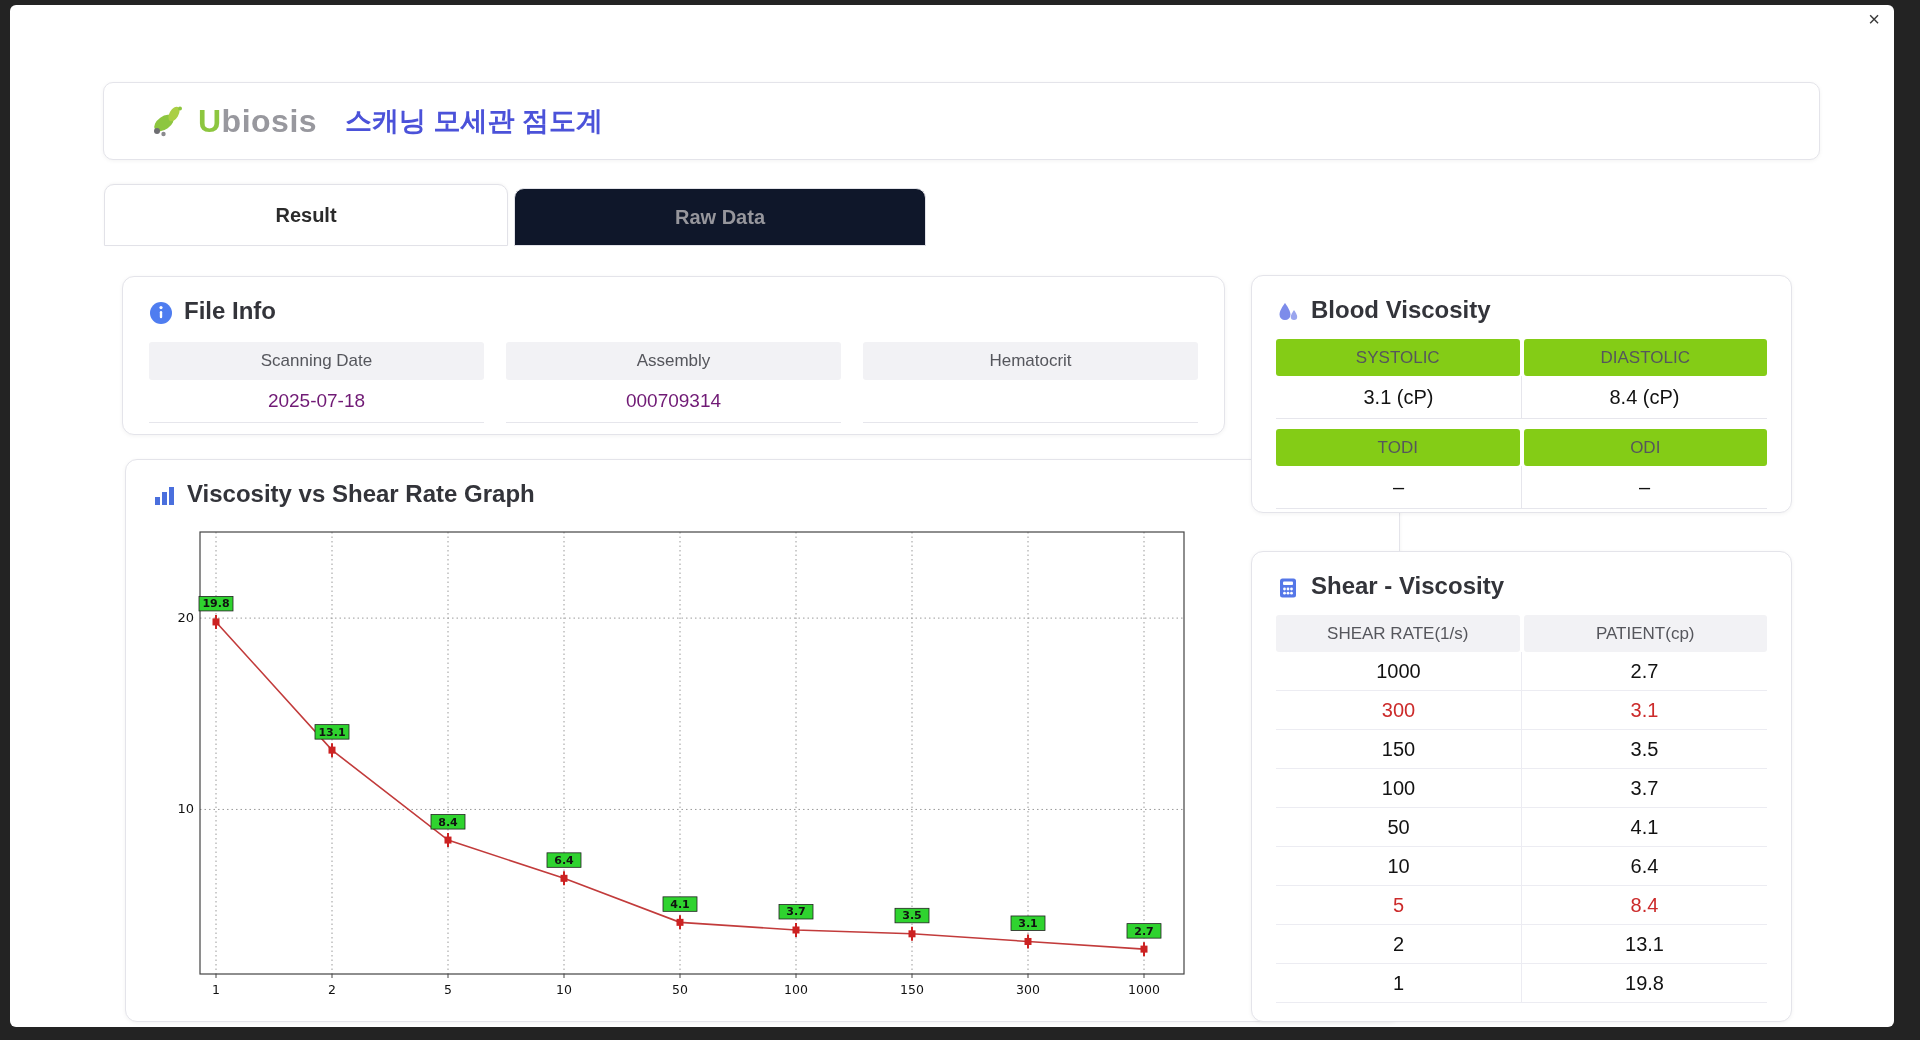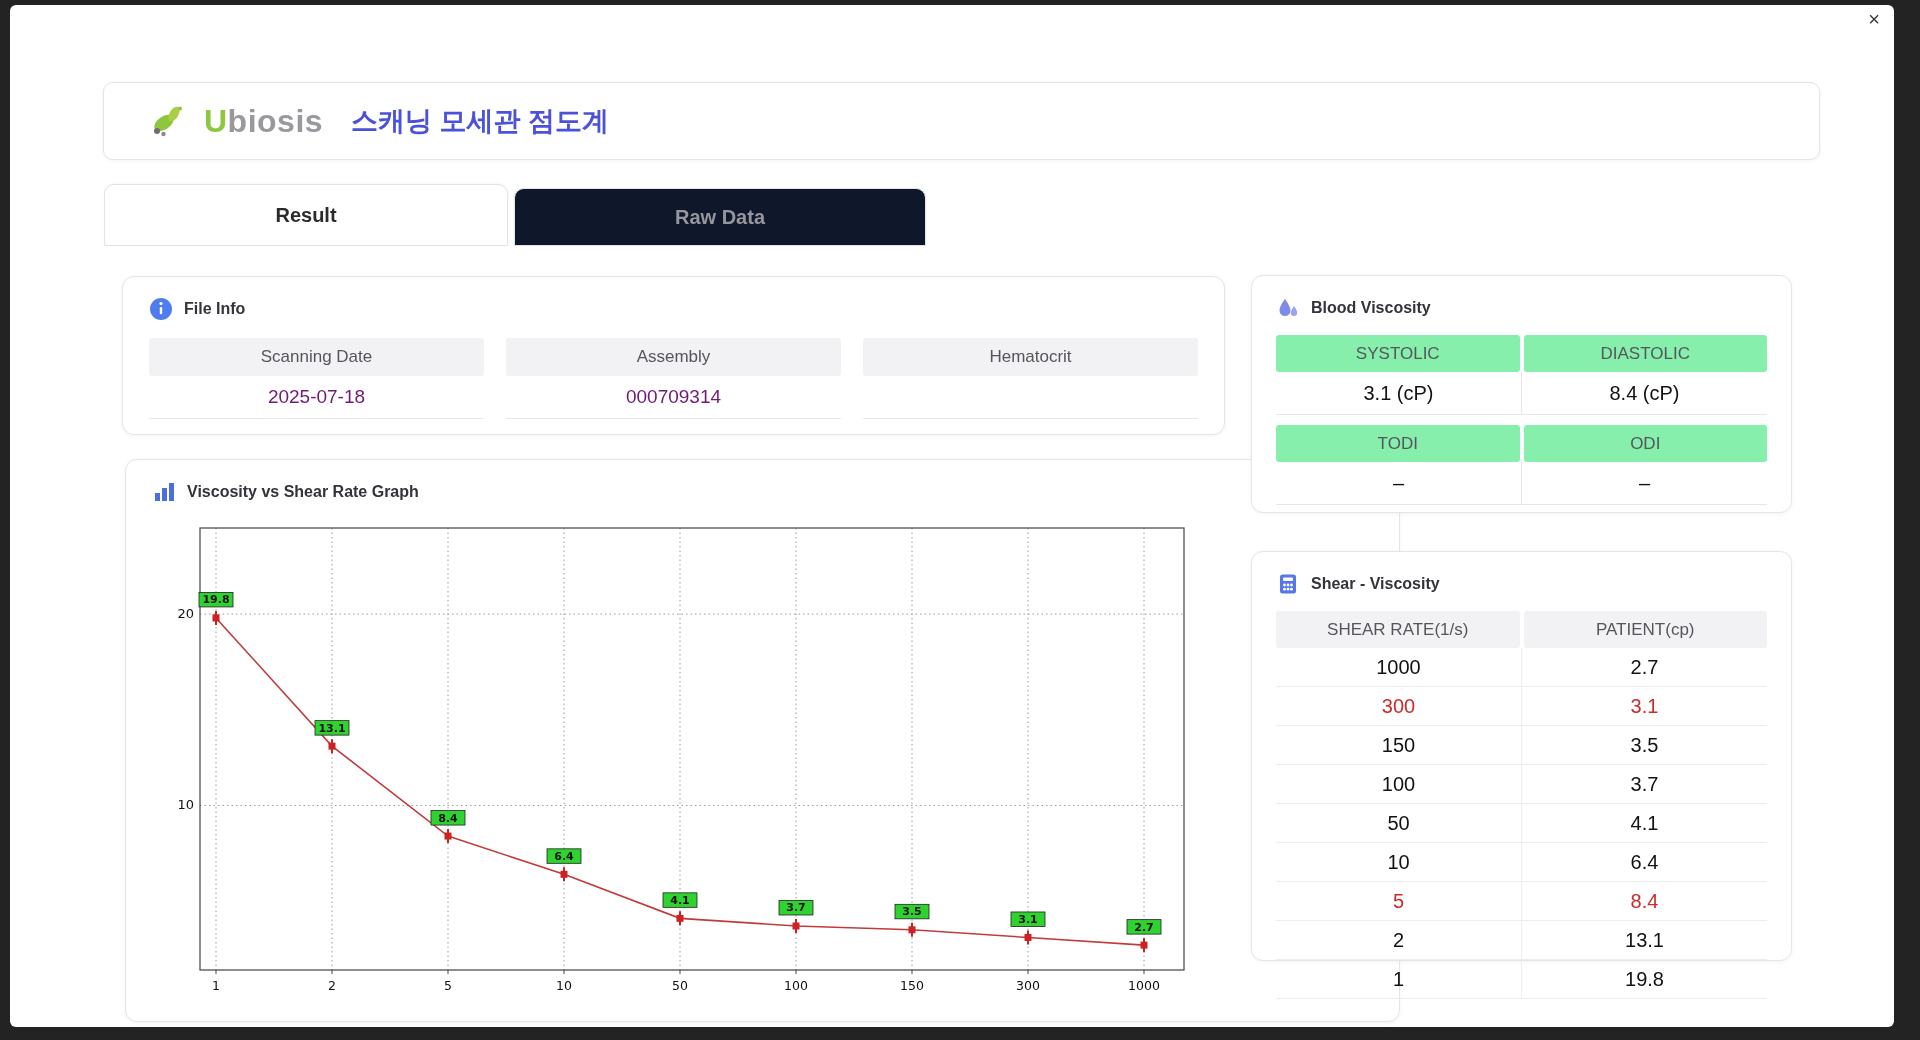--- a/index.html
+++ b/index.html
@@ -3,49 +3,49 @@
 <meta charset="utf-8">
 <style>
   * { margin:0; padding:0; box-sizing:border-box; }
   html,body { width:1920px; height:1040px; overflow:hidden; background:#232323; font-family:"Liberation Sans",sans-serif; }
   .window { position:absolute; left:10px; top:5px; width:1884px; height:1022px; background:#ffffff; border-radius:6px; }
   .close { position:absolute; top:4px; right:14px; font-size:20px; color:#3a3a3a; cursor:pointer; line-height:1; }
   .card { position:absolute; background:#fff; border:1px solid #e4e4ea; border-radius:12px; box-shadow:0 1px 4px rgba(0,0,0,0.05); }
 
   
   .header-card { left:93px; top:77px; width:1717px; height:78px; display:flex; align-items:center; border-radius:10px; }
-  .logo { display:flex; align-items:center; gap:14px; margin-left:44px; }
+  .logo { display:flex; align-items:center; gap:8px; margin-left:44px; }
   .logo-text { font-size:32px; font-weight:700; color:#98989e; letter-spacing:.5px; }
   .logo-u { color:#8dc63f; }
   .page-title { margin-left:28px; font-size:27px; font-weight:700; color:#4b52d9; }
 
   
   .tab { position:absolute; display:flex; align-items:center; justify-content:center; font-weight:700; font-size:20px; border:1px solid #e2e2e8; border-radius:10px 10px 0 0; cursor:pointer; }
   .tab-result { left:94px; top:179px; width:404px; height:62px; background:#fff; color:#2b2b2b; box-shadow:0 -1px 3px rgba(0,0,0,0.04); }
   .tab-raw { left:504px; top:183px; width:412px; height:58px; background:#0f172a; color:#96969c; }
 
   
   .fileinfo-card { left:112px; top:271px; width:1103px; height:159px; padding:20px 26px; }
   .graph-card   { left:115px; top:454px; width:1275px; height:563px; padding:20px 26px; }
   .bv-card      { left:1241px; top:270px; width:541px; height:238px; padding:20px 24px; }
-  .sv-card      { left:1241px; top:546px; width:541px; height:410px; padding:20px 24px; }
-
-  .card-title { display:flex; align-items:center; gap:11px; font-size:16px; font-weight:700; color:#33343a; }
+  .sv-card      { left:1241px; top:546px; width:541px; height:471px; padding:20px 24px; }
+
+  .card-title { display:flex; align-items:flex-end; gap:11px; font-size:24px; font-weight:700; color:#33343a; }
   .card-title svg { flex:0 0 auto; }
 
   
   .fields { display:flex; gap:22px; margin-top:17px; }
   .field { flex:1; }
   .field-label { height:38px; background:#f2f2f5; border-radius:3px; display:flex; align-items:center; justify-content:center; font-size:17px; color:#55565c; }
   .field-value { height:43px; display:flex; align-items:center; justify-content:center; font-size:19px; color:#701a75; border-bottom:1px solid #e6e6ec; background:#fff; }
 
   
   .bv-grid { margin-top:15px; }
   .bv-row { display:flex; }
-  .bv-head { flex:1; height:37px; background:#86efac; border-radius:3px; display:flex; align-items:center; justify-content:center; font-size:17px; color:#55565c; }
+  .bv-head { flex:1; height:37px; background:#84cc16; border-radius:3px; display:flex; align-items:center; justify-content:center; font-size:17px; color:#55565c; }
   .bv-head + .bv-head { margin-left:4px; }
   .bv-val { flex:1; height:43px; display:flex; align-items:center; justify-content:center; font-size:20px; color:#121212; border-bottom:1px solid #e6e6ec; }
   .bv-val + .bv-val { border-left:1px solid #e6e6ec; }
   .bv-gap { height:10px; }
 
   
   .sv-table { margin-top:15px; }
   .sv-hrow { display:flex; }
   .sv-hcell { flex:1; height:37px; background:#f2f2f5; border-radius:3px; display:flex; align-items:center; justify-content:center; font-size:17px; color:#55565c; }
   .sv-hcell + .sv-hcell { margin-left:4px; }

